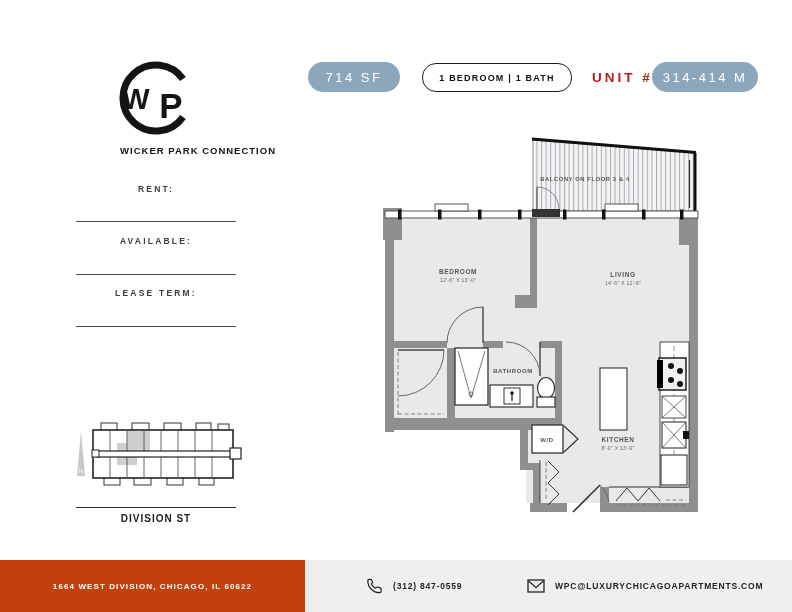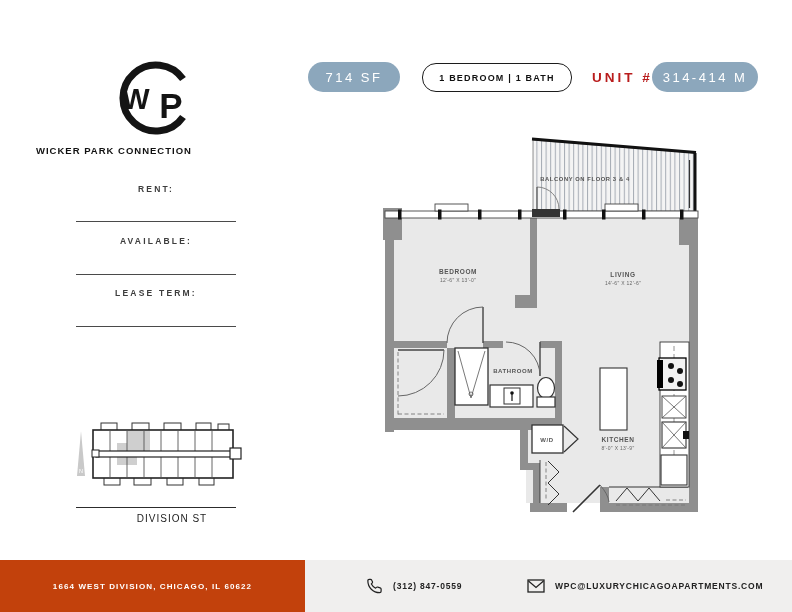--- a/index.html
+++ b/index.html
@@ -19,36 +19,36 @@
   .pill-outline{
     position:absolute;height:27px;border-radius:14px;background:#ffffff;
     border:1.6px solid #1c1c1c;display:flex;align-items:center;justify-content:center;
     color:#111;font-weight:bold;font-size:9px;letter-spacing:1.2px;
   }
   .unit-label{
     position:absolute;color:#b91c1c;font-weight:bold;font-size:13.5px;letter-spacing:3px;
   }
   
   .brand-name{
-    position:absolute;left:36px;top:145px;width:240px;text-align:left;
+    position:absolute;left:36px;top:145px;width:240px;text-align:right;
     font-size:9.5px;font-weight:bold;letter-spacing:1px;color:#111;
   }
   .field-label{
     position:absolute;left:56px;width:200px;text-align:center;
     font-size:8.5px;font-weight:bold;letter-spacing:2.2px;color:#3d3d3d;
   }
   .field-line{
     position:absolute;left:76px;width:160px;height:0;border-top:1.6px solid #4a4a4a;
   }
   .street-line{
     position:absolute;left:76px;top:507px;width:160px;border-top:1.4px solid #2c2c2c;
   }
   .street-label{
-    position:absolute;left:72px;top:513px;width:200px;text-align:center;
-    font-size:10px;font-weight:normal;letter-spacing:1px;color:#1c1c1c;
+    position:absolute;left:56px;top:513px;width:200px;text-align:center;
+    font-size:10px;font-weight:bold;letter-spacing:1px;color:#1c1c1c;
   }
   
   .footer-address{
     position:absolute;left:0;top:560px;width:305px;height:52px;
     display:flex;align-items:center;justify-content:center;
     color:#ffffff;font-size:8px;letter-spacing:1.1px;font-weight:bold;
   }
   .footer-contact{
     position:absolute;left:305px;top:560px;width:487px;height:56px;
   }

